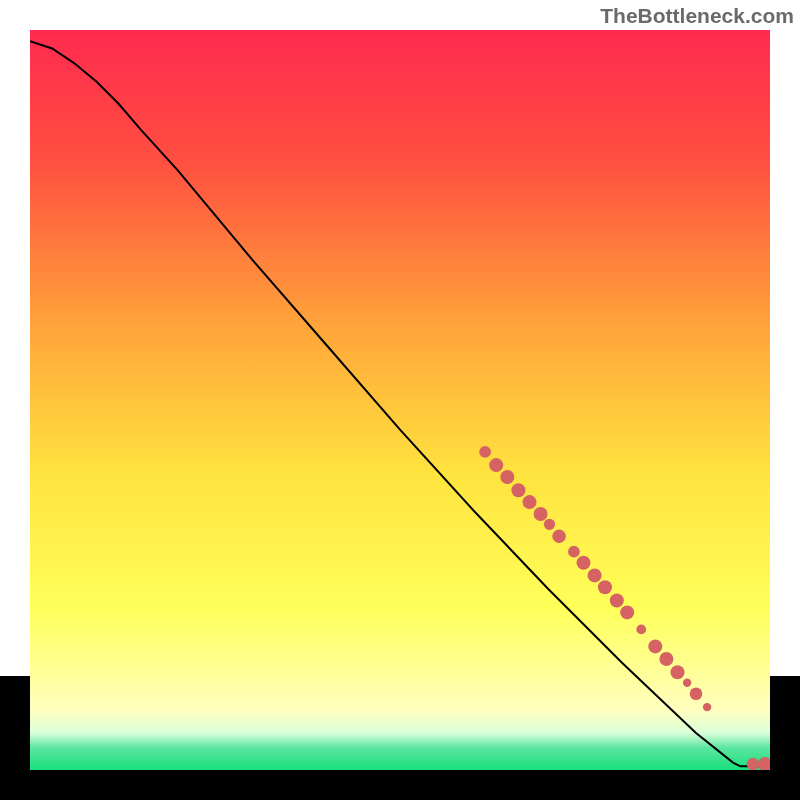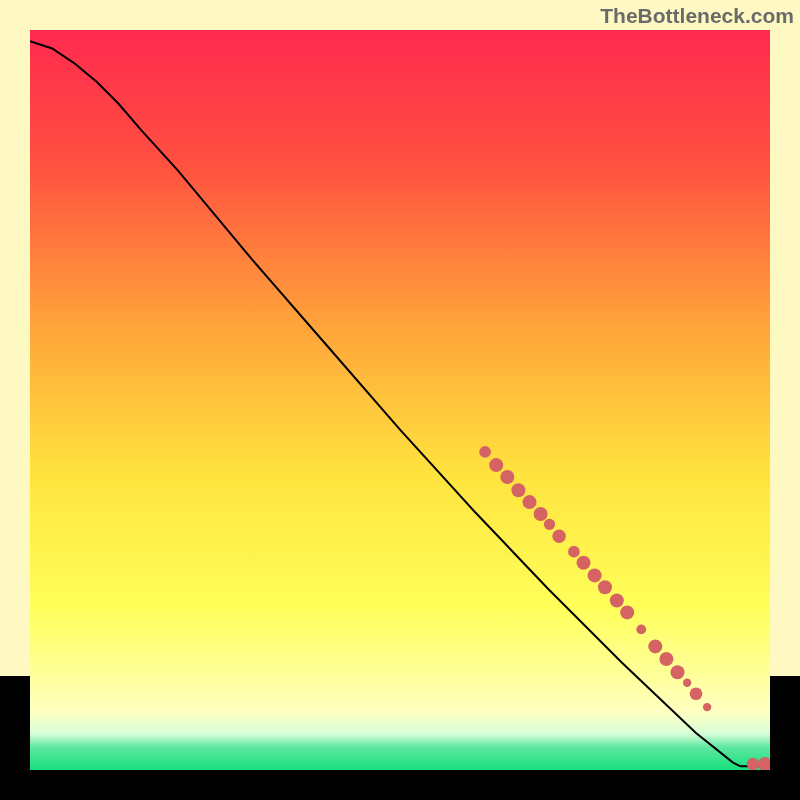--- a/index.html
+++ b/index.html
@@ -7,21 +7,21 @@
   padding: 0;
   width: 800px;
   height: 800px;
   background: #000;
   font-family: Arial, Helvetica, sans-serif;
 }
 .outer {
   position: relative;
   width: 800px;
   height: 676px;
-  background: #fef9c3;
+  background: #ffffff;
 }
 .watermark {
   position: absolute;
   top: 4px;
   right: 6px;
   color: #6a6a6a;
   font-size: 21px;
   font-weight: 600;
 }
 .plot {

